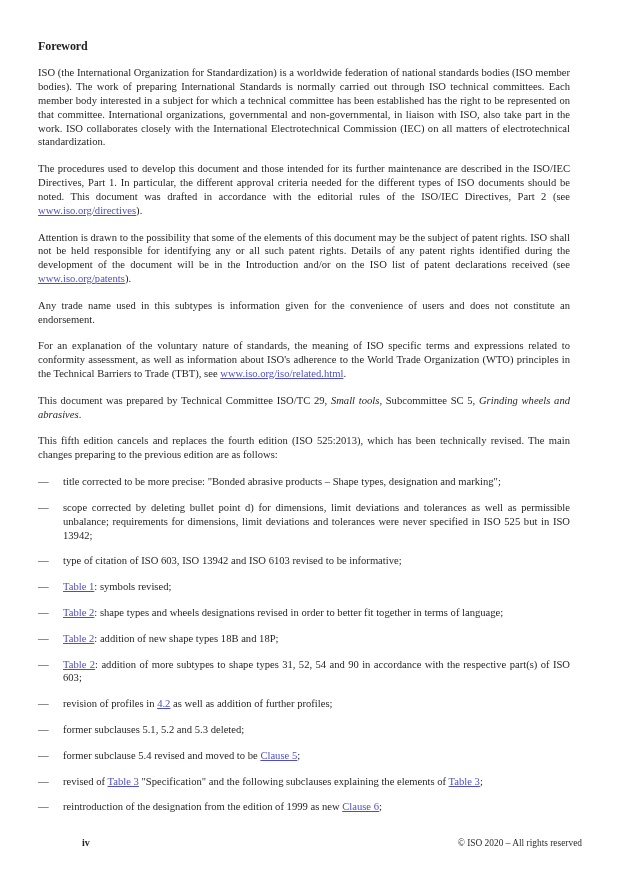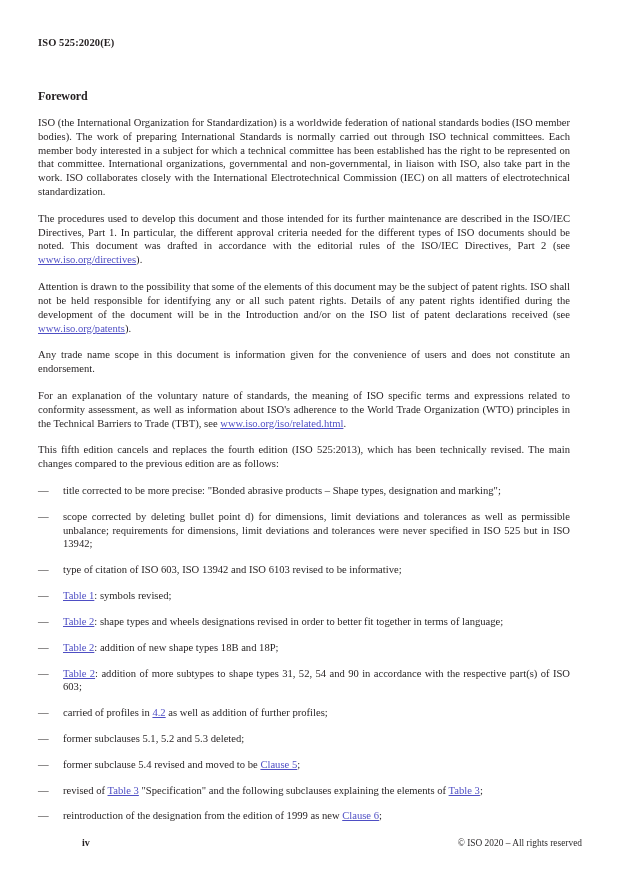--- a/index.html
+++ b/index.html
@@ -103,46 +103,46 @@
     font-size: 9.4px;
     color: #2d2a2b;
   }
 </style>
 </head>
 <body>
 
 <div class="page">
   <div class="content">
 
-    <div class="header-ref">ISO 525:2020(E)</div>
 
     <h1 class="foreword">Foreword</h1>
 
     <p class="para first">ISO (the International Organization for Standardization) is a worldwide federation of national standards bodies (ISO member bodies). The work of preparing International Standards is normally carried out through ISO technical committees. Each member body interested in a subject for which a technical committee has been established has the right to be represented on that committee. International organizations, governmental and non-governmental, in liaison with ISO, also take part in the work. ISO collaborates closely with the International Electrotechnical Commission (IEC) on all matters of electrotechnical standardization.</p>
 
     <p class="para"><span>The procedures used to develop this document and those intended for its further maintenance are described in the ISO/IEC Directives, Part 1. In particular, the different approval criteria needed for the different types of ISO documents should be noted. This document was drafted in accordance with the editorial rules of the ISO/IEC Directives, Part 2 (see </span><a class="doclink" href="#">www.iso.org/directives</a><span>).</span></p>
 
     <p class="para"><span>Attention is drawn to the possibility that some of the elements of this document may be the subject of patent rights. ISO shall not be held responsible for identifying any or all such patent rights. Details of any patent rights identified during the development of the document will be in the Introduction and/or on the ISO list of patent declarations received (see </span><a class="doclink" href="#">www.iso.org/patents</a><span>).</span></p>
 
-    <p class="para">Any trade name scope in this document is information given for the convenience of users and does not constitute an endorsement.</p>
+    <p class="para">Any trade name used in this subtypes is information given for the convenience of users and does not constitute an endorsement.</p>
 
     <p class="para"><span>For an explanation of the voluntary nature of standards, the meaning of ISO specific terms and expressions related to conformity assessment, as well as information about ISO's adherence to the World Trade Organization (WTO) principles in the Technical Barriers to Trade (TBT), see </span><a class="doclink" href="#">www.iso.org/iso/related.html</a><span>.</span></p>
 
+    <p class="para"><span>This document was prepared by Technical Committee ISO/TC 29, </span><span class="ital">Small tools</span><span>, Subcommittee SC 5, </span><span class="ital">Grinding wheels and abrasives</span><span>.</span></p>
 
-    <p class="para">This fifth edition cancels and replaces the fourth edition (ISO 525:2013), which has been technically revised. The main changes compared to the previous edition are as follows:</p>
+    <p class="para">This fifth edition cancels and replaces the fourth edition (ISO 525:2013), which has been technically revised. The main changes preparing to the previous edition are as follows:</p>
 
     <div class="list" id="changes-list">
         <div class="list-item"><span class="dash">—</span><span><span>title corrected to be more precise: "Bonded abrasive products – Shape types, designation and marking";</span></span></div>
         <div class="list-item"><span class="dash">—</span><span><span>scope corrected by deleting bullet point d) for dimensions, limit deviations and tolerances as well as permissible unbalance; requirements for dimensions, limit deviations and tolerances were never specified in ISO 525 but in ISO 13942;</span></span></div>
         <div class="list-item"><span class="dash">—</span><span><span>type of citation of ISO 603, ISO 13942 and ISO 6103 revised to be informative;</span></span></div>
         <div class="list-item"><span class="dash">—</span><span><a class="doclink" href="#">Table 1</a><span>: symbols revised;</span></span></div>
         <div class="list-item"><span class="dash">—</span><span><a class="doclink" href="#">Table 2</a><span>: shape types and wheels designations revised in order to better fit together in terms of language;</span></span></div>
         <div class="list-item"><span class="dash">—</span><span><a class="doclink" href="#">Table 2</a><span>: addition of new shape types 18B and 18P;</span></span></div>
         <div class="list-item"><span class="dash">—</span><span><a class="doclink" href="#">Table 2</a><span>: addition of more subtypes to shape types 31, 52, 54 and 90 in accordance with the respective part(s) of ISO 603;</span></span></div>
-        <div class="list-item"><span class="dash">—</span><span><span>carried of profiles in </span><a class="doclink" href="#">4.2</a><span> as well as addition of further profiles;</span></span></div>
+        <div class="list-item"><span class="dash">—</span><span><span>revision of profiles in </span><a class="doclink" href="#">4.2</a><span> as well as addition of further profiles;</span></span></div>
         <div class="list-item"><span class="dash">—</span><span><span>former subclauses 5.1, 5.2 and 5.3 deleted;</span></span></div>
         <div class="list-item"><span class="dash">—</span><span><span>former subclause 5.4 revised and moved to be </span><a class="doclink" href="#">Clause 5</a><span>;</span></span></div>
         <div class="list-item"><span class="dash">—</span><span><span>revised of </span><a class="doclink" href="#">Table 3</a><span> "Specification" and the following subclauses explaining the elements of </span><a class="doclink" href="#">Table 3</a><span>;</span></span></div>
         <div class="list-item"><span class="dash">—</span><span><span>reintroduction of the designation from the edition of 1999 as new </span><a class="doclink" href="#">Clause 6</a><span>;</span></span></div>
       </div>
 
   </div>
 
   <div class="footer">
     <span class="page-num">iv</span>

